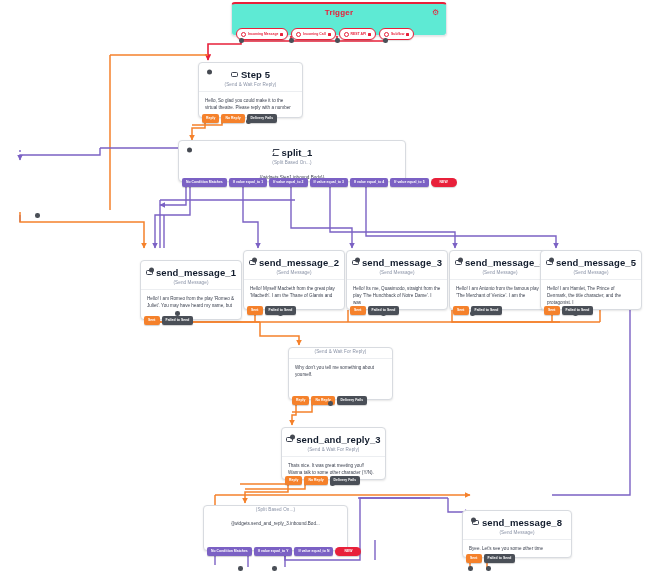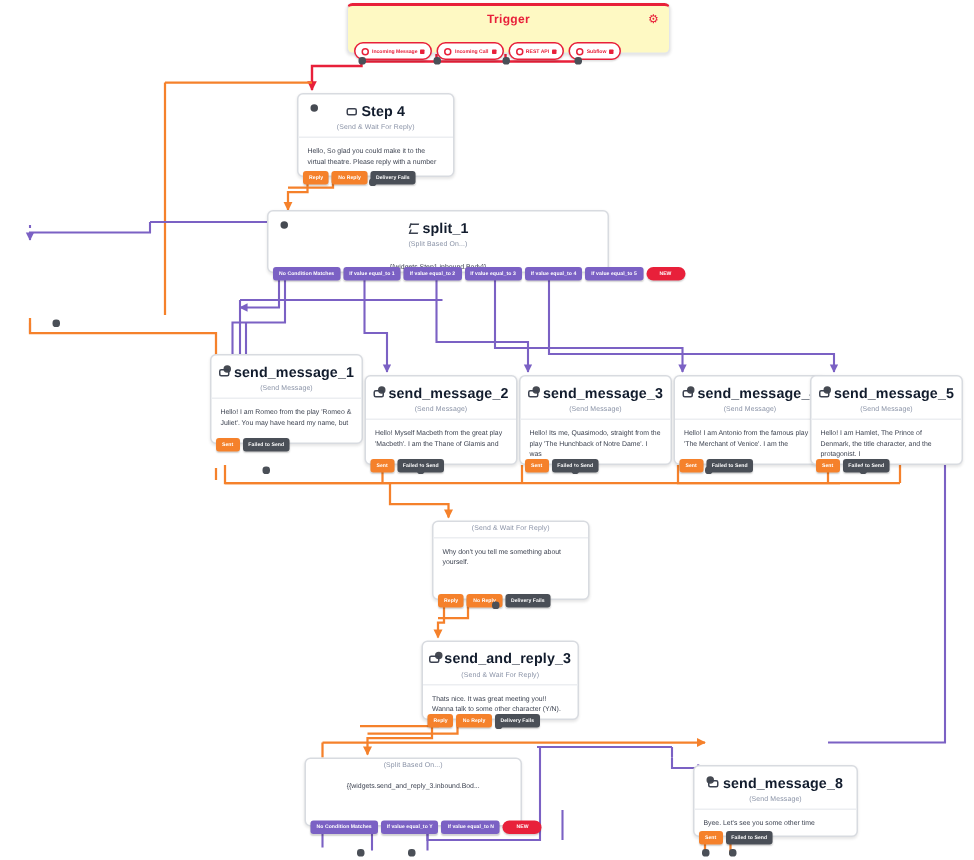--- a/index.html
+++ b/index.html
@@ -75,21 +75,21 @@
     box-shadow:0 1px 1px rgba(0,0,0,.18);
   }
   .pill.orange{background:#f5812b;}
   .pill.dark{background:#4a4f57;}
   .pill.purple{background:#7b61c4;}
   .pill.red{background:#e8203a;border-radius:7px;padding:3px 9px;}
 
   
   #trigger{
     position:absolute;left:231px;top:2px;width:216px;height:34px;
-    background:#fef9c3;border:1px solid #e4e6ea;border-radius:4px;
+    background:#5eead4;border:1px solid #e4e6ea;border-radius:4px;
     box-shadow:0 1px 2px rgba(0,0,0,.10);
     border-top:2px solid #e8203a;
     box-sizing:border-box;
   }
   #trigger .ttitle{
     text-align:center;font-size:8px;font-weight:bold;color:#e8203a;padding-top:4px;
     letter-spacing:.2px;
   }
   .triggerpills{
     position:absolute;left:4px;bottom:-5px;display:flex;gap:3px;
@@ -248,21 +248,21 @@
         <span>Subflow</span>
         <span class="sq"></span>
       </div>
     </div>
   </div>
 
   <div class="node" style="left:198px;top:62px;width:105px;height:56px;">
     <div class="hdr">
       <span class="dot-left"></span>
       <span class="msgicon"></span>
-      <span class="title">Step 4</span>
+      <span class="title">Step 5</span>
     </div>
     <div class="sub">(Send &amp; Wait For Reply)</div>
     <div class="body">Hello, So glad you could make it to the virtual theatre. Please reply with a number</div>
     <div class="pills">
       <span class="pill orange">Reply</span>
       <span class="pill orange">No Reply</span>
       <span class="pill dark">Delivery Fails</span>
     </div>
   </div>
 
@@ -279,21 +279,21 @@
       <span class="pill purple">If value equal_to 1</span>
       <span class="pill purple">If value equal_to 2</span>
       <span class="pill purple">If value equal_to 3</span>
       <span class="pill purple">If value equal_to 4</span>
       <span class="pill purple">If value equal_to 5</span>
       <span class="pill red">NEW</span>
     </div>
   </div>
 
 
-  <div class="node" style="left:140px;top:236px;width:102px;height:60px;">
+  <div class="node" style="left:140px;top:260px;width:102px;height:60px;">
     <div class="hdr">
       <span class="dot-left"></span>
       <span class="msgicon"></span>
       <span class="title">send_message_1</span>
     </div>
     <div class="sub">(Send Message)</div>
     <div class="body">Hello! I am Romeo from the play 'Romeo &amp; Juliet'. You may have heard my name, but</div>
     <div class="pills">
       <span class="pill orange">Sent</span>
       <span class="pill dark">Failed to Send</span>

